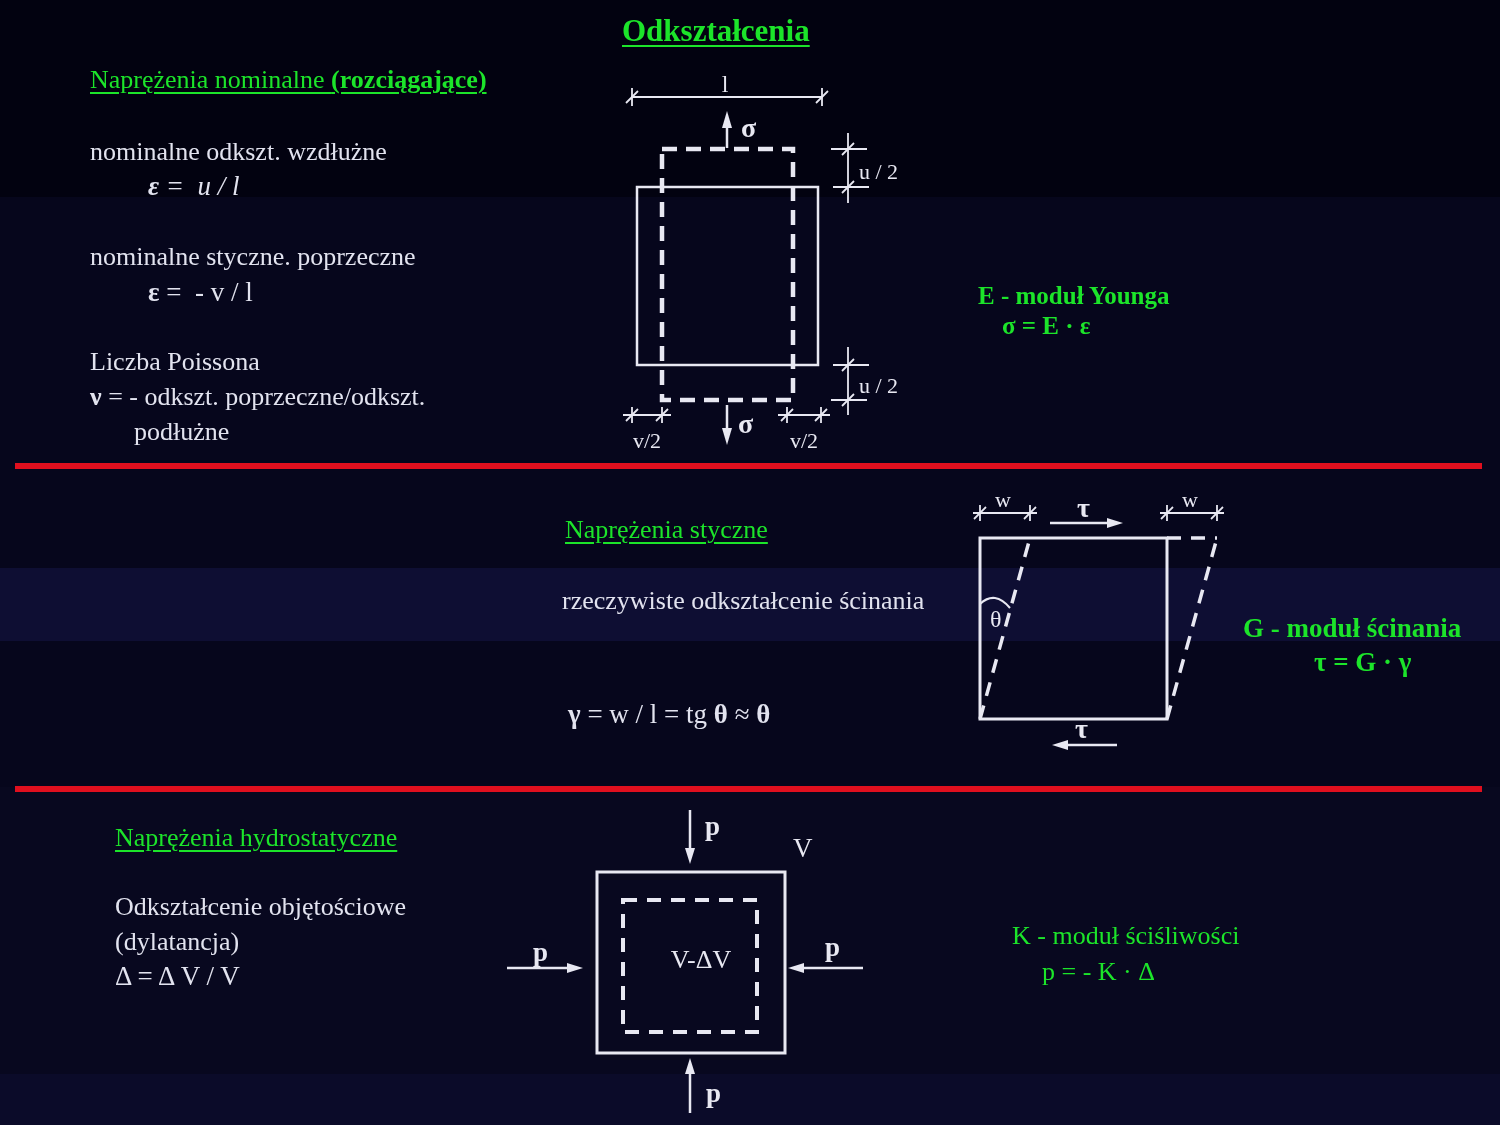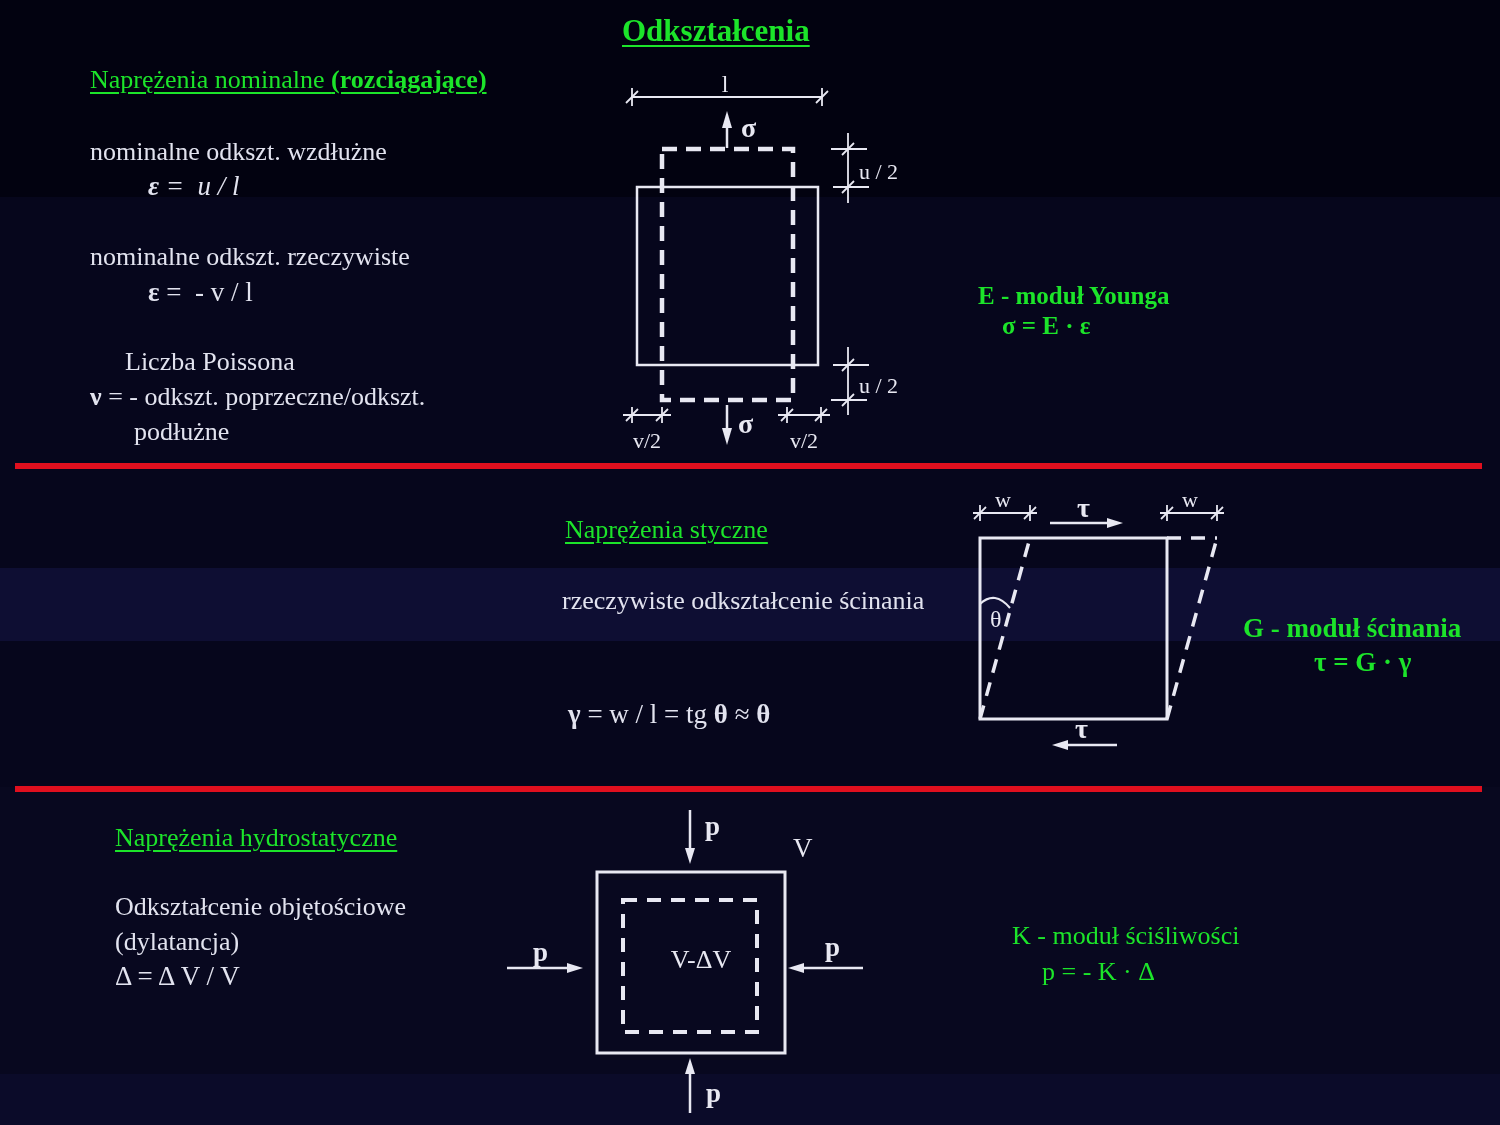--- a/index.html
+++ b/index.html
@@ -33,25 +33,25 @@
 <div class="slide">
 
   <div class="txt green bold heading f31" style="left:622px; top:12px;">Odkształcenia</div>
 
   <div class="txt green heading" style="left:90px; top:64px;"><span>Naprężenia nominalne </span><span class="bold">(rozciągające)</span></div>
 
   <div class="txt" style="left:90px; top:136px;">nominalne odkszt. wzdłużne</div>
 
   <div class="txt f27" style="left:148px; top:170px;font-style:italic;"><span class="bold">ε</span><span> =  u / l</span></div>
 
-  <div class="txt" style="left:90px; top:241px;">nominalne odkszt. rzeczywiste</div>
+  <div class="txt" style="left:90px; top:241px;">nominalne styczne. poprzeczne</div>
 
   <div class="txt f27" style="left:148px; top:276px;"><span class="bold">ε</span><span> =  - v / l</span></div>
 
-  <div class="txt" style="left:90px; top:346px;margin-left:35px;">Liczba Poissona</div>
+  <div class="txt" style="left:90px; top:346px;">Liczba Poissona</div>
 
   <div class="txt" style="left:90px; top:381px;"><span class="bold">ν</span><span> = - odkszt. poprzeczne/odkszt.</span></div>
 
   <div class="txt" style="left:90px; top:416px;margin-left:44px;">podłużne</div>
 
   <div class="txt green bold f25" style="left:978px; top:280px;">E - moduł Younga</div>
   <div class="txt green bold f25" style="left:1002px; top:310px;">σ = E · ε</div>
 
   <svg class="diag" style="left:595px; top:75px;" width="320" height="385" viewBox="0 0 320 385">
 

